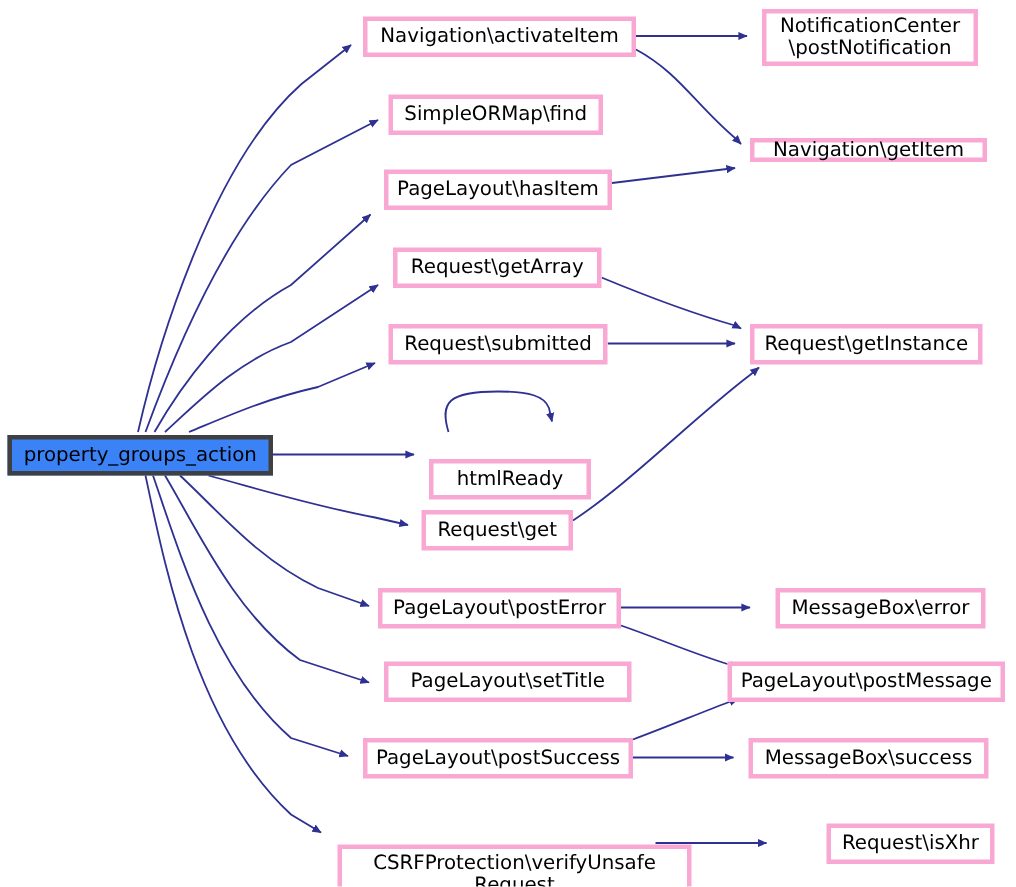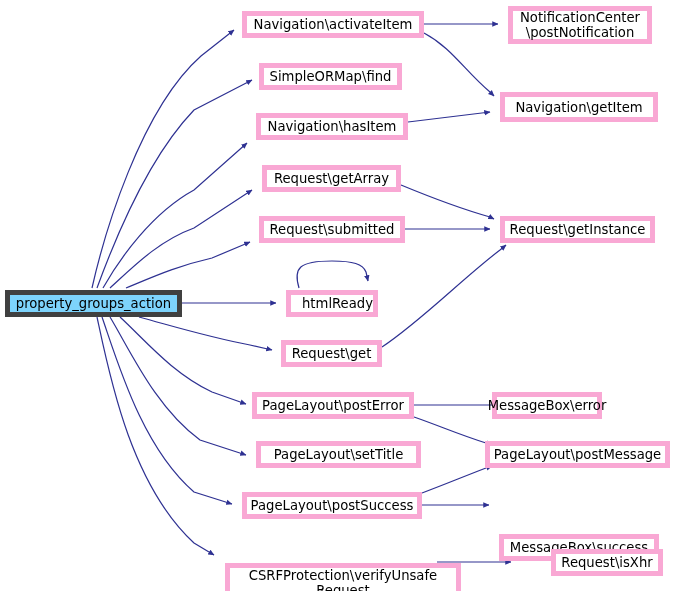--- a/index.html
+++ b/index.html
@@ -18,35 +18,35 @@
     position: absolute;
     left: 0;
     top: 0;
     width: 677px;
     height: 591px;
     overflow: visible;
   }
   .node {
     position: absolute;
     box-sizing: border-box;
-    border: 5px solid #f9a8d4;
+    border: 3px solid #f9a8d4;
     background: #ffffff;
     color: #000000;
     font-size: 13.2px;
     line-height: 15px;
     display: flex;
     align-items: center;
     justify-content: center;
     text-align: center;
     white-space: pre;
     letter-spacing: 0px;
     z-index: 5;
   }
   .node.root {
-    background: #7dd3fc;
+    background: #3b82f6;
     border-color: #404040;
   }
   .node-label {
     display: block;
     white-space: pre-line;
   }
 </style>
 </head>
 <body>
 
@@ -82,30 +82,30 @@
         <path d="M 422,493 C 446,484 465,476 486,468 L 492,466" fill="none" stroke="#2e3192" stroke-width="1.2" marker-end="url(#arrow)"></path>
         <path d="M 437,562 L 511,562" fill="none" stroke="#2e3192" stroke-width="1.2" marker-end="url(#arrow)"></path>
       </g>
   </svg>
   <div id="node-layer">
       <div class="node root" style="left: 5px; top: 290px; width: 177px; height: 27px;"><span class="node-label">property_groups_action</span></div>
       <div class="node" style="left: 242px; top: 11px; width: 182px; height: 27px;"><span class="node-label">Navigation\activateItem</span></div>
       <div class="node" style="left: 508px; top: 6px; width: 144px; height: 38px;"><span class="node-label">NotificationCenter
 \postNotification</span></div>
       <div class="node" style="left: 259px; top: 63px; width: 143px; height: 27px;"><span class="node-label">SimpleORMap\find</span></div>
-      <div class="node" style="left: 256px; top: 113px; width: 152px; height: 27px;"><span class="node-label">Navigation\hasItem</span></div>
-      <div class="node" style="left: 500px; top: 92px; width: 158px; height: 30px;"><span class="node-label">Navigation\getItem</span></div>
+      <div class="node" style="left: 256px; top: 113px; width: 152px; height: 27px;"><span class="node-label">PageLayout\hasItem</span></div>
+      <div class="node" style="left: 500px; top: 92px; width: 158px; height: 16px;"><span class="node-label">Navigation\getItem</span></div>
       <div class="node" style="left: 262px; top: 165px; width: 139px; height: 27px;"><span class="node-label">Request\getArray</span></div>
       <div class="node" style="left: 259px; top: 216px; width: 146px; height: 27px;"><span class="node-label">Request\submitted</span></div>
       <div class="node" style="left: 500px; top: 216px; width: 155px; height: 27px;"><span class="node-label">Request\getInstance</span></div>
-      <div class="node" style="left: 286px; top: 290px; width: 92px; height: 27px; justify-content: flex-end;"><span class="node-label">htmlReady</span></div>
+      <div class="node" style="left: 286px; top: 306px; width: 108px; height: 27px;"><span class="node-label">htmlReady</span></div>
       <div class="node" style="left: 281px; top: 340px; width: 101px; height: 27px;"><span class="node-label">Request\get</span></div>
       <div class="node" style="left: 252px; top: 392px; width: 162px; height: 27px;"><span class="node-label">PageLayout\postError</span></div>
-      <div class="node" style="left: 492px; top: 392px; width: 110px; height: 27px;"><span class="node-label">MessageBox\error</span></div>
+      <div class="node" style="left: 517px; top: 392px; width: 140px; height: 27px;"><span class="node-label">MessageBox\error</span></div>
       <div class="node" style="left: 256px; top: 441px; width: 165px; height: 27px;"><span class="node-label">PageLayout\setTitle</span></div>
       <div class="node" style="left: 485px; top: 441px; width: 185px; height: 27px;"><span class="node-label">PageLayout\postMessage</span></div>
       <div class="node" style="left: 242px; top: 492px; width: 180px; height: 27px;"><span class="node-label">PageLayout\postSuccess</span></div>
-      <div class="node" style="left: 499px; top: 492px; width: 160px; height: 27px; margin-top: 42px;"><span class="node-label">MessageBox\success</span></div>
+      <div class="node" style="left: 499px; top: 492px; width: 160px; height: 27px;"><span class="node-label">MessageBox\success</span></div>
       <div class="node" style="left: 225px; top: 543px; width: 236px; height: 39px; margin-top: 20px;"><span class="node-label">CSRFProtection\verifyUnsafe
 Request</span></div>
       <div class="node" style="left: 551px; top: 549px; width: 112px; height: 27px; align-items: center;"><span class="node-label">Request\isXhr</span></div>
     </div>
 </div>
 
 </body></html>

